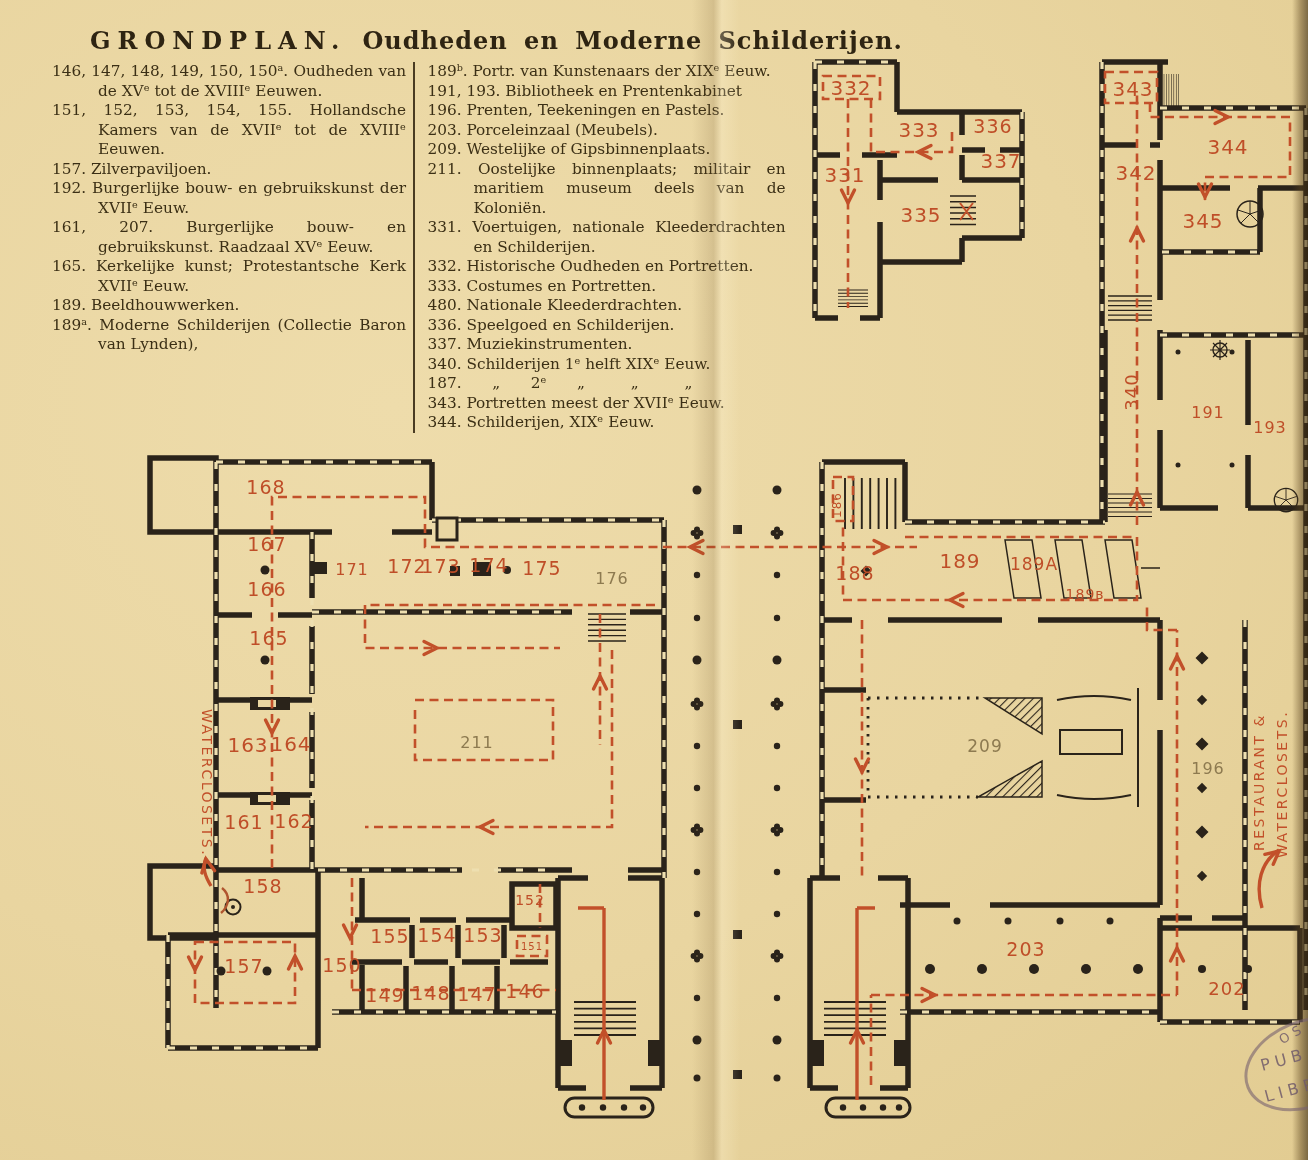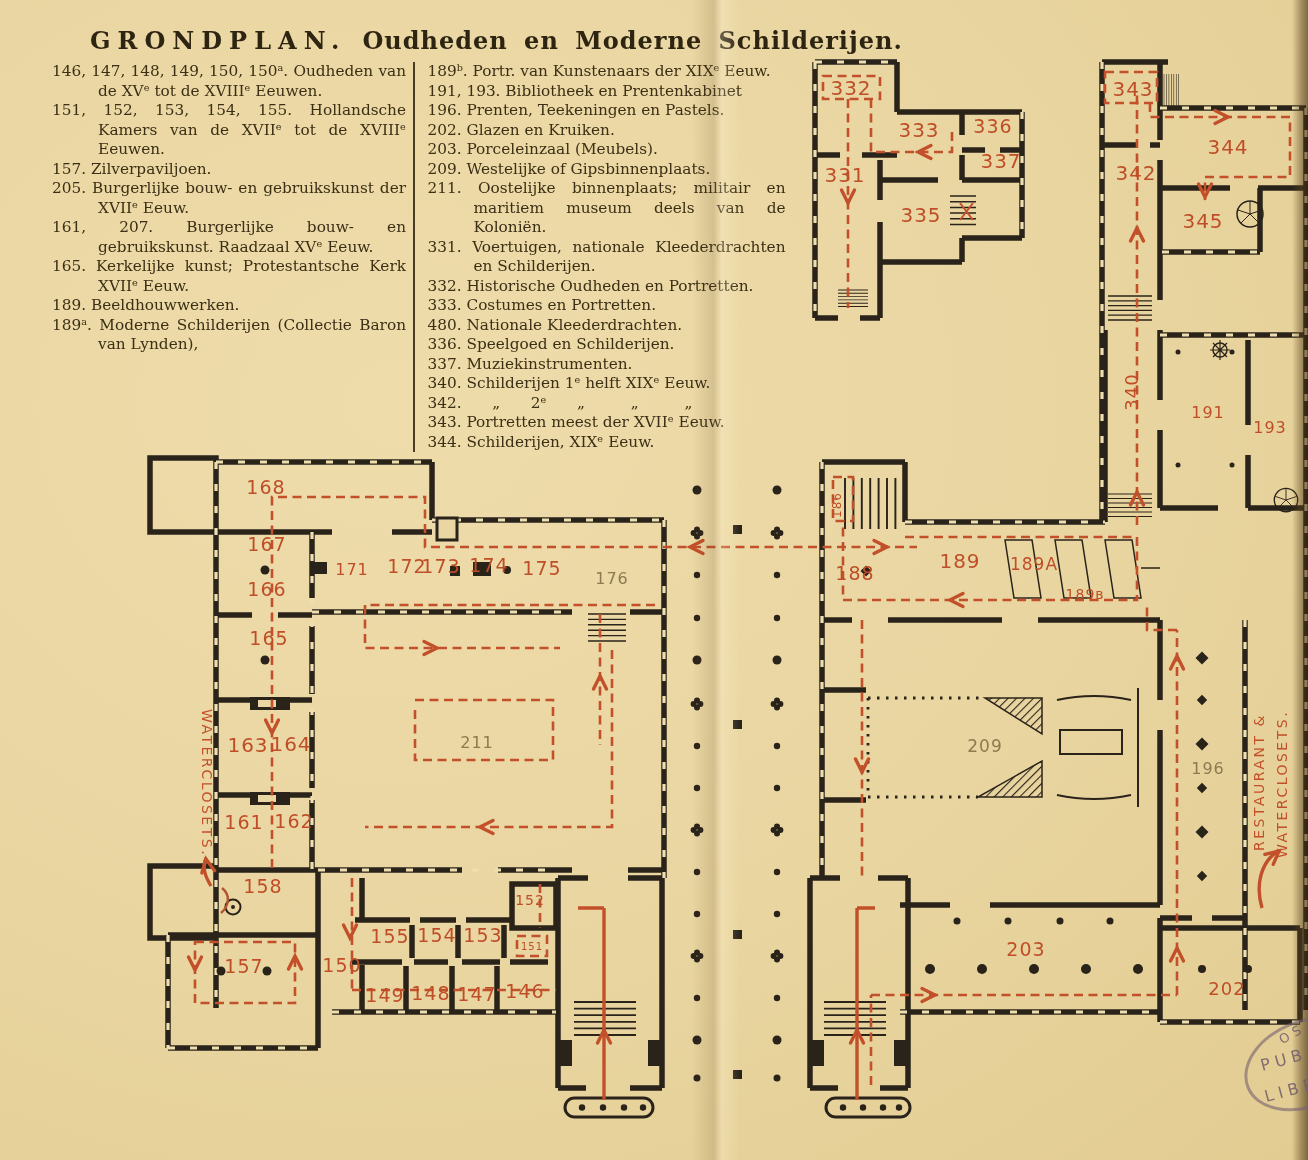--- a/index.html
+++ b/index.html
@@ -43,43 +43,42 @@
 
   <div class="title">
     <span class="tmain">GRONDPLAN.</span><span class="tsub">Oudheden en Moderne Schilderijen.</span>
   </div>
 
   <div class="legend">
     <div class="col colL">
       <p class="li">146, 147, 148, 149, 150, 150ᵃ. Oudheden van de XVᵉ tot de XVIIIᵉ Eeuwen.</p>
       <p class="li">151, 152, 153, 154, 155. Hollandsche Kamers van de XVIIᵉ tot de XVIIIᵉ Eeuwen.</p>
       <p class="li">157. Zilverpaviljoen.</p>
-      <p class="li">205. Burgerlijke bouw- en gebruikskunst der XVIIᵉ Eeuw.</p>
+      <p class="li">192. Burgerlijke bouw- en gebruikskunst der XVIIᵉ Eeuw.</p>
       <p class="li">161, 207. Burgerlijke bouw- en gebruikskunst. Raadzaal XVᵉ Eeuw.</p>
       <p class="li">165. Kerkelijke kunst; Protestantsche Kerk XVIIᵉ Eeuw.</p>
       <p class="li">189. Beeldhouwwerken.</p>
       <p class="li">189ᵃ. Moderne Schilderijen (Collectie Baron van Lynden),</p>
     </div>
     <div class="ldiv"></div>
     <div class="col colR">
       <p class="li">189ᵇ. Portr. van Kunstenaars der XIXᵉ Eeuw.</p>
       <p class="li">191, 193. Bibliotheek en Prentenkabinet</p>
       <p class="li">196. Prenten, Teekeningen en Pastels.</p>
-      <p class="li">202. Glazen en Kruiken.</p>
       <p class="li">203. Porceleinzaal (Meubels).</p>
       <p class="li">209. Westelijke of Gipsbinnenplaats.</p>
       <p class="li">211. Oostelijke binnenplaats; militair en maritiem museum deels van de Koloniën.</p>
       <p class="li">331. Voertuigen, nationale Kleederdrachten en Schilderijen.</p>
       <p class="li">332. Historische Oudheden en Portretten.</p>
       <p class="li">333. Costumes en Portretten.</p>
       <p class="li">480. Nationale Kleederdrachten.</p>
       <p class="li">336. Speelgoed en Schilderijen.</p>
       <p class="li">337. Muziekinstrumenten.</p>
       <p class="li">340. Schilderijen 1ᵉ helft XIXᵉ Eeuw.</p>
-      <p class="li">342.  „  2ᵉ  „   „   „</p>
+      <p class="li">187.  „  2ᵉ  „   „   „</p>
       <p class="li">343. Portretten meest der XVIIᵉ Eeuw.</p>
       <p class="li">344. Schilderijen, XIXᵉ Eeuw.</p>
     </div>
   </div>
 
   <svg class="plan" width="1308" height="1160" viewBox="0 0 1308 1160">
     <defs>
       <pattern id="hatch" width="6" height="6" patternUnits="userSpaceOnUse" patternTransform="rotate(45)">
         <line x1="0" y1="0" x2="0" y2="6" stroke="#2a231a" stroke-width="2.2"></line>
       </pattern>

